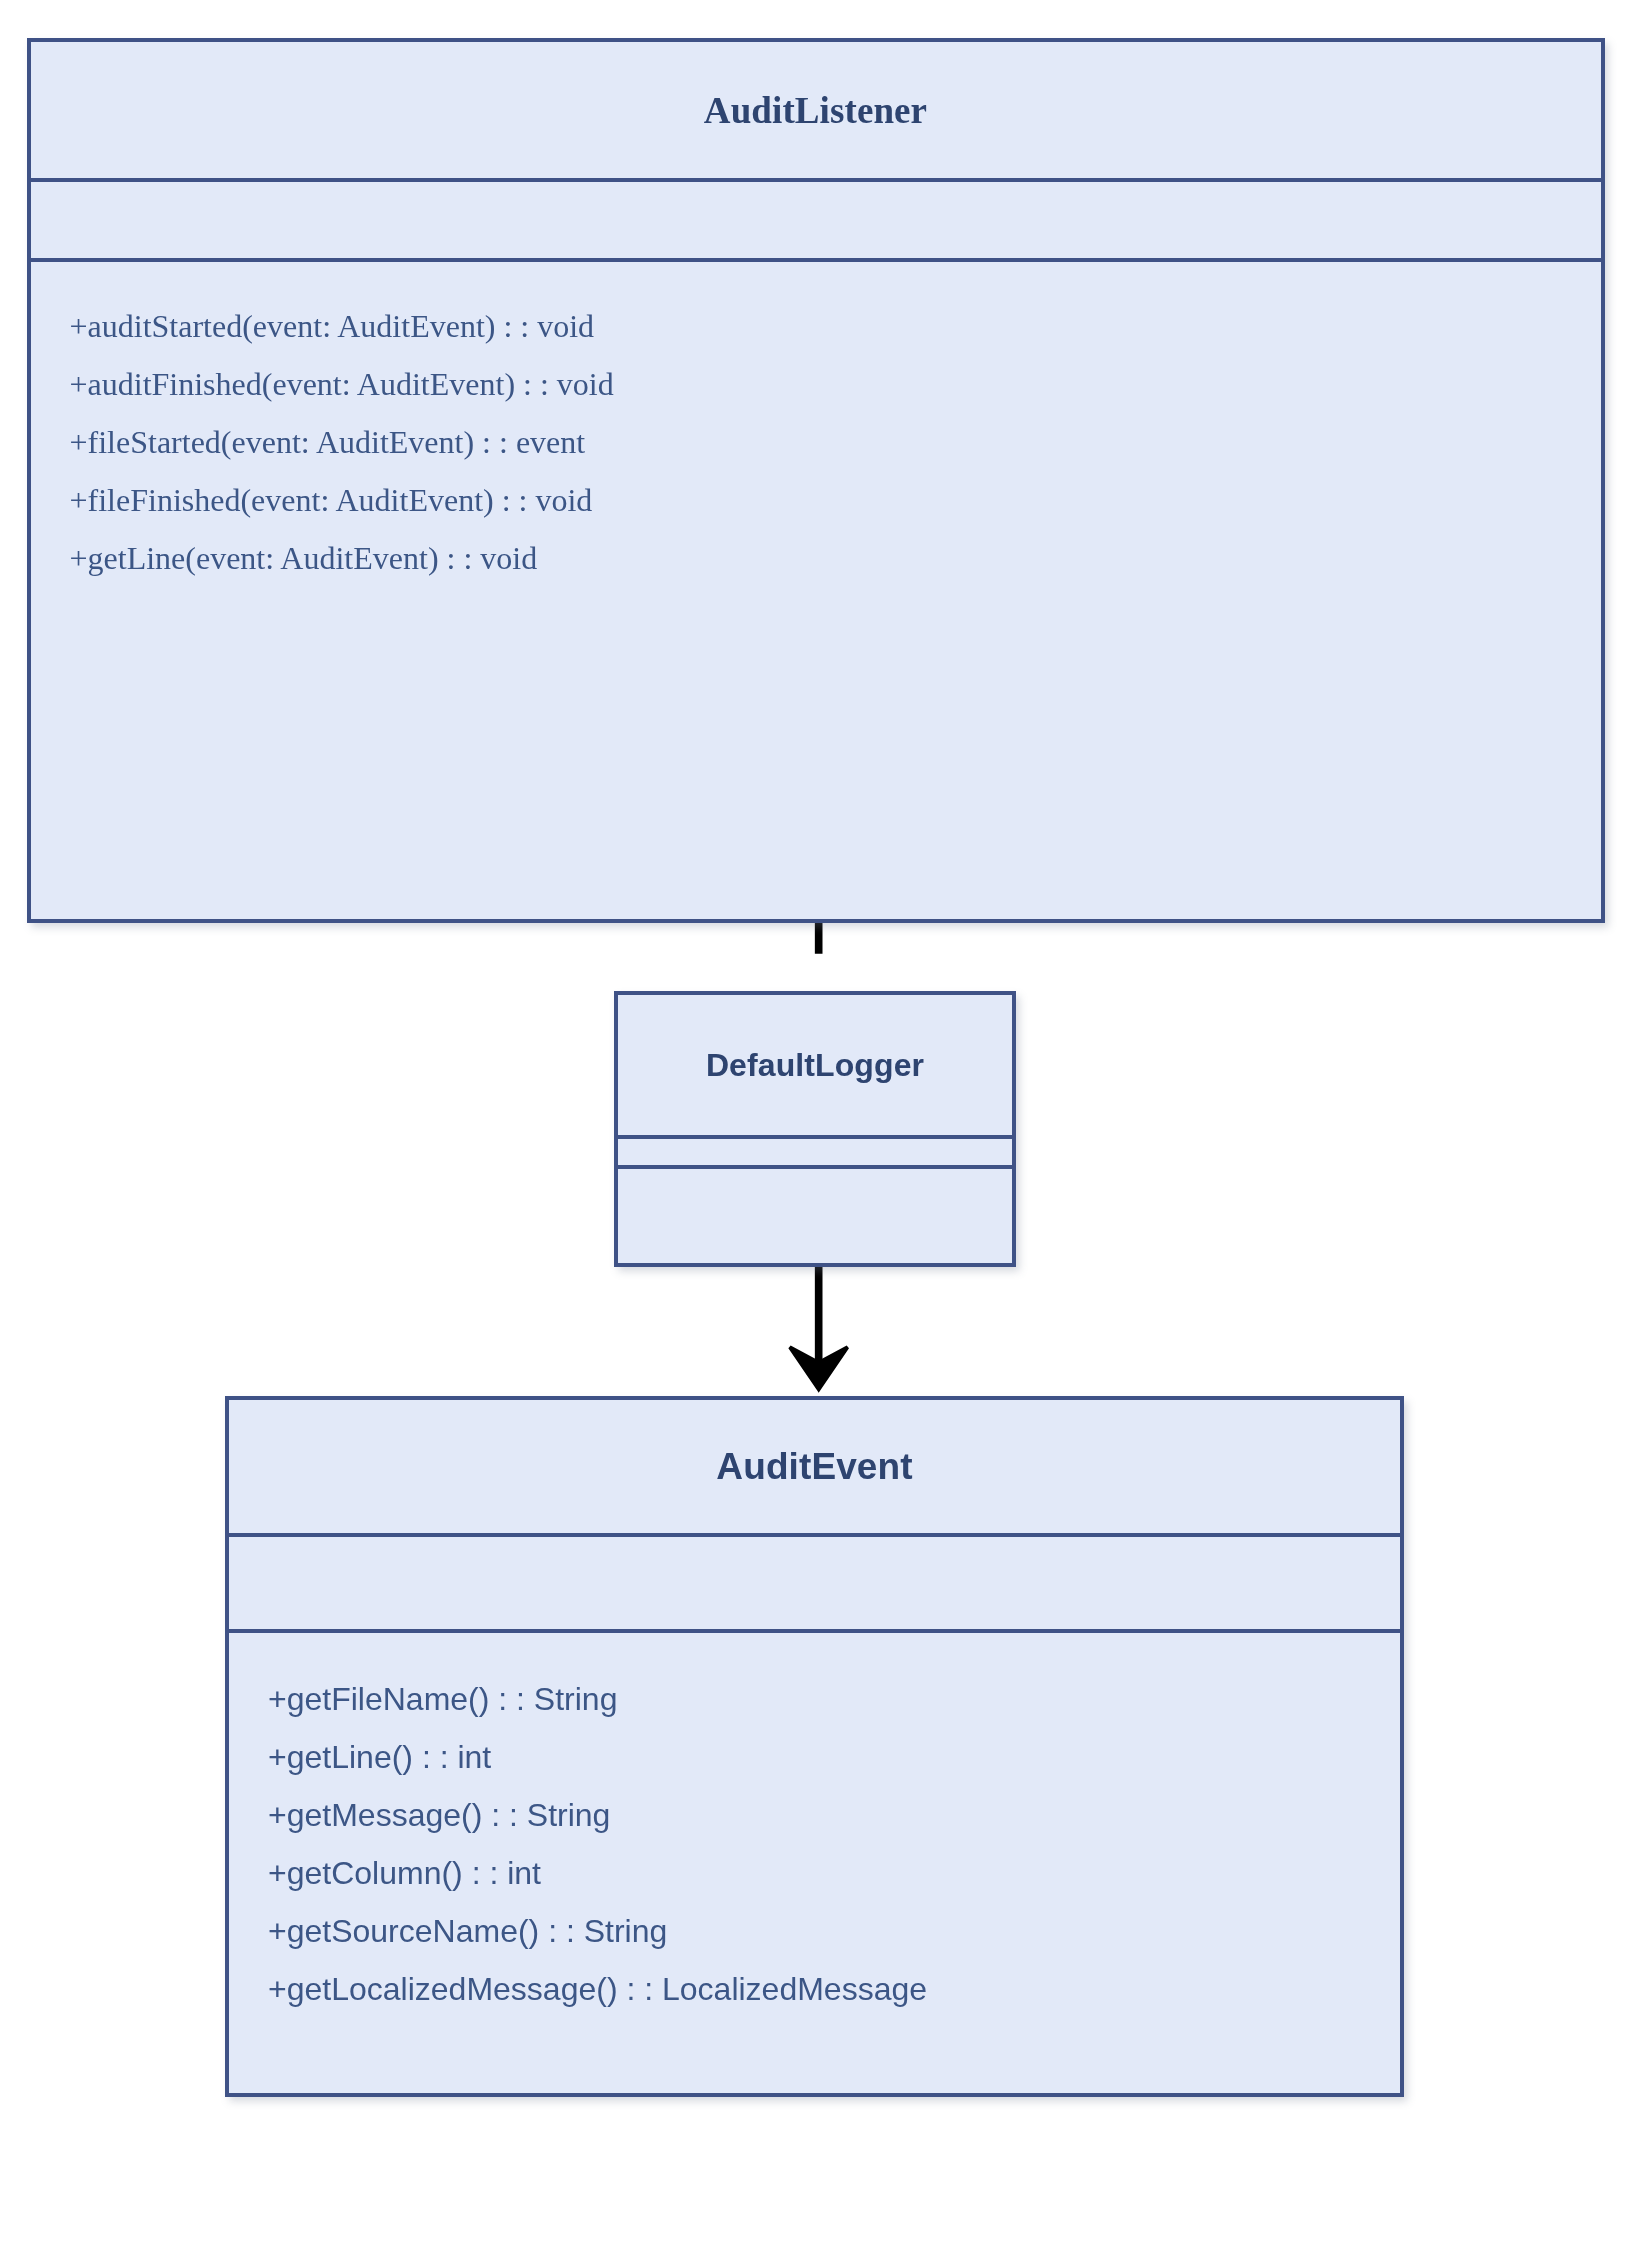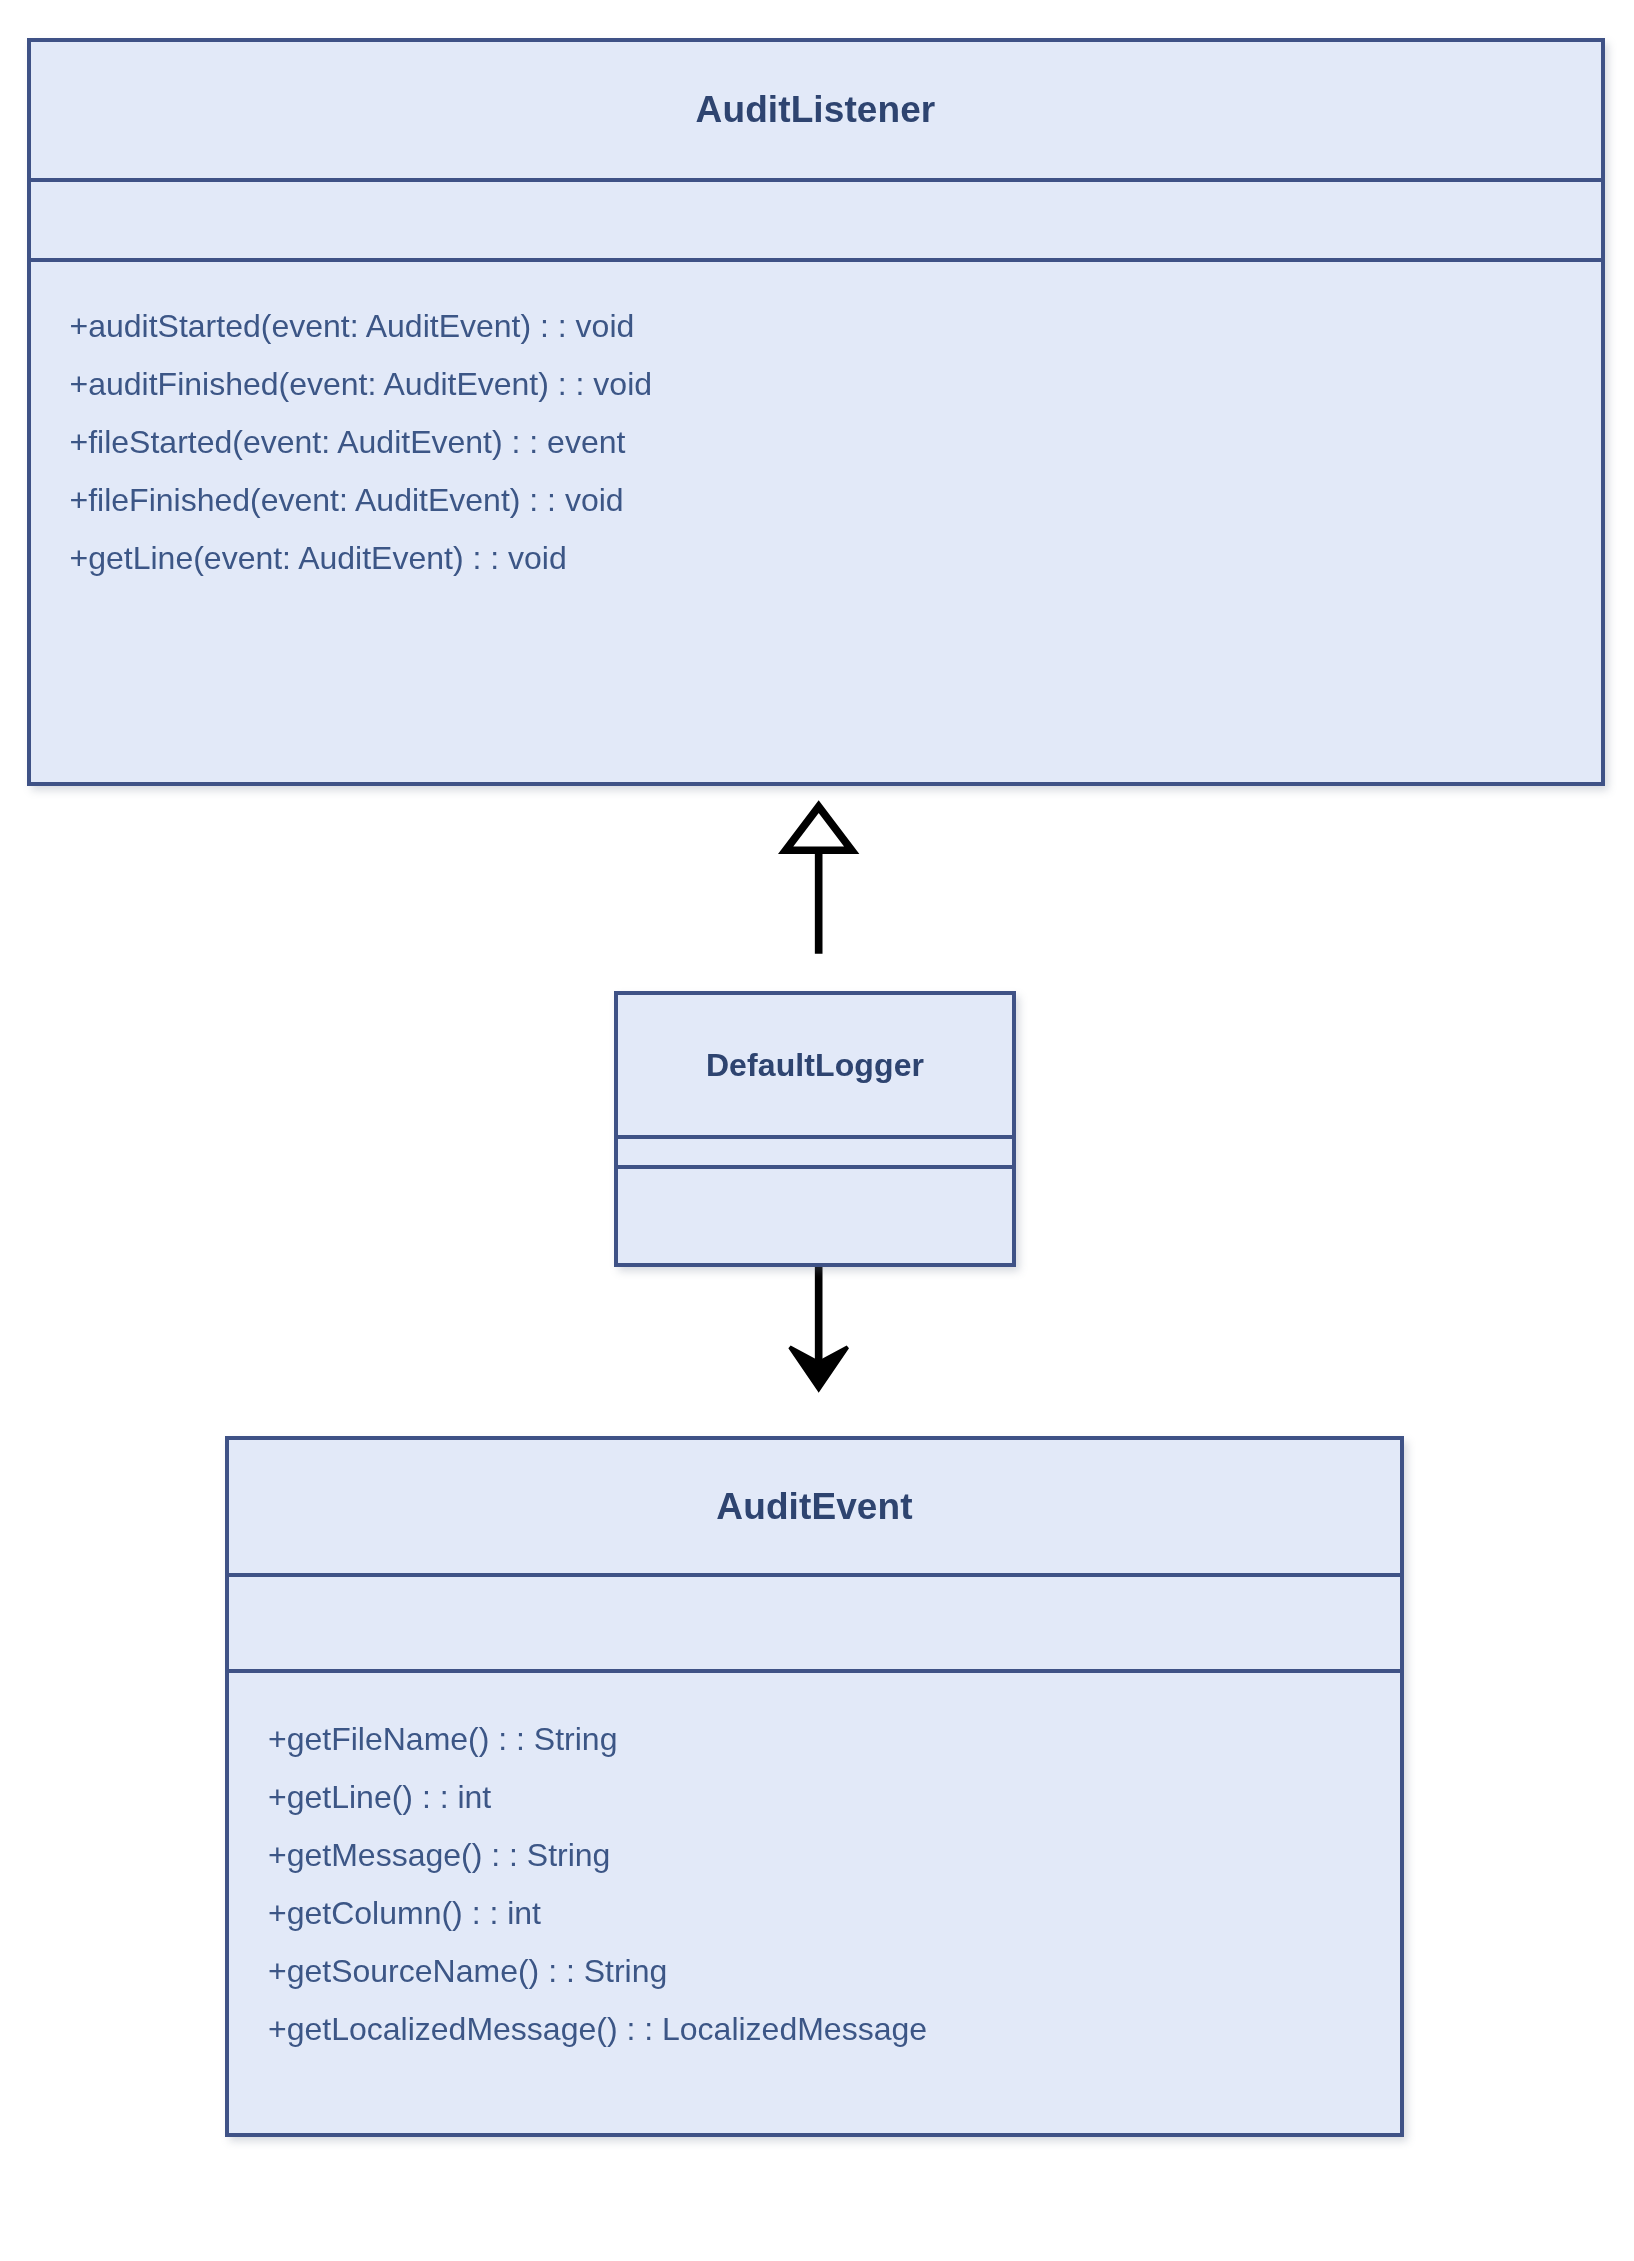--- a/index.html
+++ b/index.html
@@ -56,21 +56,22 @@
   .uml-member {
     color: #3c5686;
     white-space: nowrap;
   }
 
   
   #class-audit-listener {
     left: 26.5px;
     top: 38px;
     width: 1578px;
-    height: 748px;
+    height: 885px;
+    font-family: Liberation Serif, serif;
   }
   #class-audit-listener .uml-title {
     height: 136px;
     font-size: 37px;
   }
   #class-audit-listener .uml-divider { height: 80px; }
   #class-audit-listener .uml-compartment {
     padding: 35px 0 4px 39px;
   }
   #class-audit-listener .uml-member {
@@ -92,21 +93,20 @@
   }
   #class-default-logger .uml-divider { height: 30px; }
   #class-default-logger .uml-compartment { }
 
   
   #class-audit-event {
     left: 225px;
     top: 1396px;
     width: 1179px;
     height: 701px;
-    margin-top: 40px;
   }
   #class-audit-event .uml-title {
     height: 133px;
     font-size: 37px;
   }
   #class-audit-event .uml-divider { height: 96px; }
   #class-audit-event .uml-compartment {
     padding: 37px 18px 0 39px;
   }
   #class-audit-event .uml-member {

